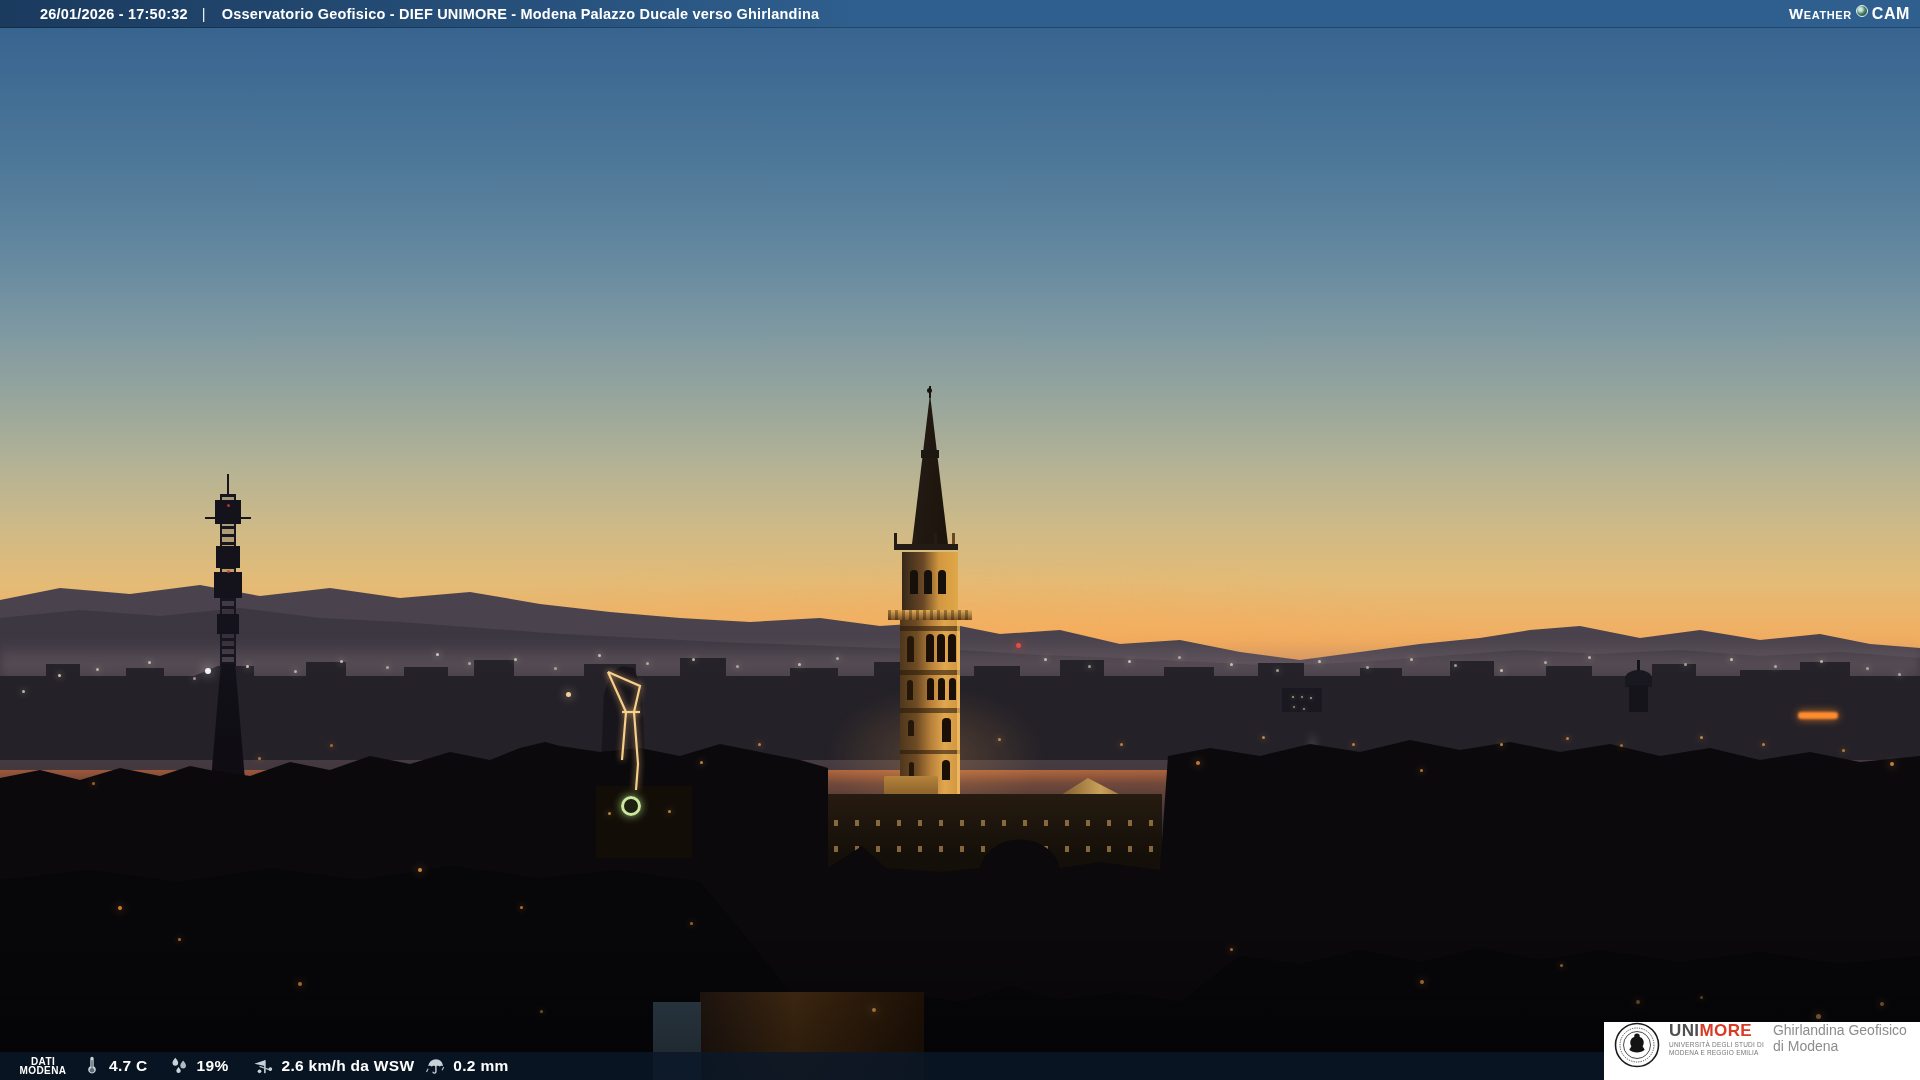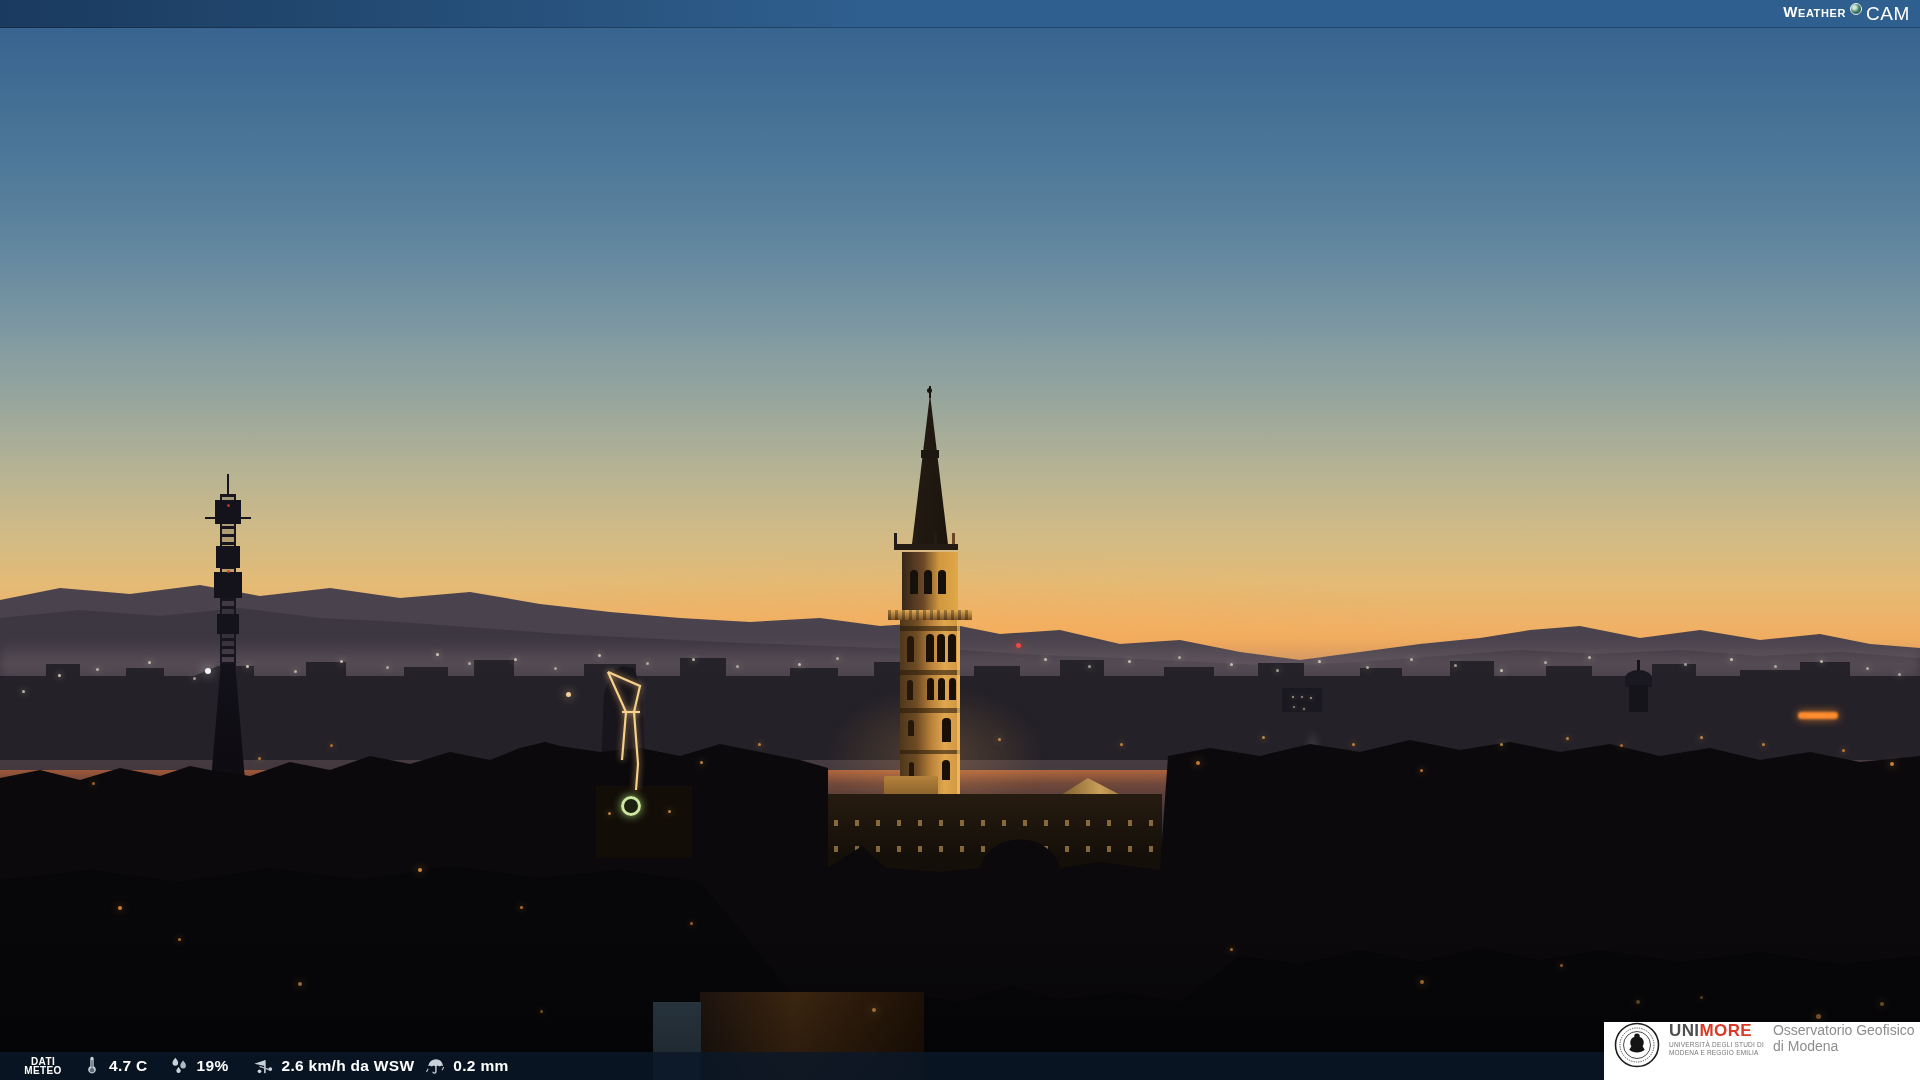--- a/index.html
+++ b/index.html
@@ -102,21 +102,21 @@
   
   .topbar{position:absolute;top:0;left:0;right:0;height:28px;z-index:10;display:flex;align-items:center;
       background:linear-gradient(90deg,var(--bar-blue-left,#1a3a5e) 0%,var(--bar-blue-right,#2f5f8e) 45%,var(--bar-blue-right,#2f5f8e) 100%);
       border-bottom:1px solid rgba(0,0,0,.25);color:#fff;}
   .topbar .left{display:flex;align-items:center;padding-left:40px;font-weight:700;font-size:14.5px;letter-spacing:.2px;}
   .topbar .sep{margin:0 16px 0 14px;font-weight:400;opacity:.95;}
   .brand{margin-left:auto;margin-right:10px;display:flex;gap:4px;}
   .brand .w{font-variant:small-caps;font-size:15px;font-weight:600;letter-spacing:.6px;}
   .brand .dot{width:12px;height:12px;border-radius:50%;border:1.5px solid #e8eef2;
       background:radial-gradient(circle at 35% 35%,#cfe8d8 0 18%,#3f7f63 50%,#17323f);}
-  .brand .cam{font-size:19px;font-weight:400;letter-spacing:.6px;}
+  .brand .cam{font-size:16px;font-weight:700;letter-spacing:.6px;}
   
   .meteobar{position:absolute;left:0;right:0;bottom:0;height:28px;z-index:10;display:flex;align-items:center;
       background:var(--meteo-bar-bg,rgba(11,24,40,.84));color:#fff;}
   .dati{margin-left:18px;width:50px;text-align:center;font-size:10px;line-height:9px;font-weight:700;letter-spacing:.4px;}
   .reading{display:flex;align-items:center;gap:7px;font-size:15.5px;font-weight:700;letter-spacing:.3px;}
   .reading svg{display:block;}
   .r1{margin-left:14px;} .r2{margin-left:20px;} .r3{margin-left:22px;} .r4{margin-left:10px;}
   
   .logobox{position:absolute;right:0;bottom:0;width:316px;height:58px;background:#fff;z-index:11;
       display:flex;align-items:flex-start;padding-left:10px;gap:9px;}
@@ -314,31 +314,36 @@
         <div class="light" style="left: 1636px; top: 1000px; width: 4px; height: 4px; background: rgb(192, 138, 74); opacity: 0.6; box-shadow: rgb(192, 138, 74) 0px 0px 8px;"></div>
         <div class="light" style="left: 1700px; top: 996px; width: 3px; height: 3px; background: rgb(184, 127, 63); opacity: 0.6; box-shadow: rgb(184, 127, 63) 0px 0px 6px;"></div>
         <div class="light" style="left: 1560px; top: 964px; width: 3px; height: 3px; background: rgb(255, 168, 74); opacity: 0.6; box-shadow: rgb(255, 168, 74) 0px 0px 6px;"></div>
         <div class="light" style="left: 1880px; top: 1002px; width: 4px; height: 4px; background: rgb(192, 138, 74); opacity: 0.7; box-shadow: rgb(192, 138, 74) 0px 0px 8px;"></div>
         <div class="light" style="left: 1816px; top: 1014px; width: 5px; height: 5px; background: rgb(216, 154, 85); opacity: 0.7; box-shadow: rgb(216, 154, 85) 0px 0px 10px;"></div>
       </div>
     <div class="vignette"></div>
   </div>
 
   <header class="topbar">
+    <div class="left">
+      <span>26/01/2026 - 17:50:32</span>
+      <span class="sep">|</span>
+      <span>Osservatorio Geofisico - DIEF UNIMORE - Modena Palazzo Ducale verso Ghirlandina</span>
+    </div>
     <div class="brand">
       <span class="w">Weather</span>
       <span class="dot"></span>
       <span class="cam">CAM</span>
     </div>
   </header>
 
   <footer class="meteobar">
     <div class="dati">
       <div>DATI</div>
-      <div>METEO</div>
+      <div>MODENA</div>
     </div>
     <div class="reading r1">
       <svg width="20" height="22" viewBox="0 0 24 24">
         <path fill="#c9d2d9" d="M10 3a2 2 0 0 1 4 0v9.2a4.6 4.6 0 1 1-4 0z"></path>
         <rect x="11.2" y="5" width="1.6" height="9" fill="#5a6a78"></rect>
         <circle cx="12" cy="17.2" r="2.7" fill="#5a6a78"></circle>
       </svg>
       <span>4.7 C</span>
     </div>
     <div class="reading r2">
@@ -381,18 +386,18 @@
     <div class="ubrand">
       <div class="line">
         <span class="uni">UNI</span><span class="more">MORE</span>
       </div>
       <div class="sub">
         <div>UNIVERSITÀ DEGLI STUDI DI</div>
         <div>MODENA E REGGIO EMILIA</div>
       </div>
     </div>
     <div class="org">
-      <div>Osservatorio Geofisico</div>
+      <div>Ghirlandina Geofisico</div>
       <div>di Modena</div>
     </div>
   </div>
 
 </div>
 
 </body></html>

